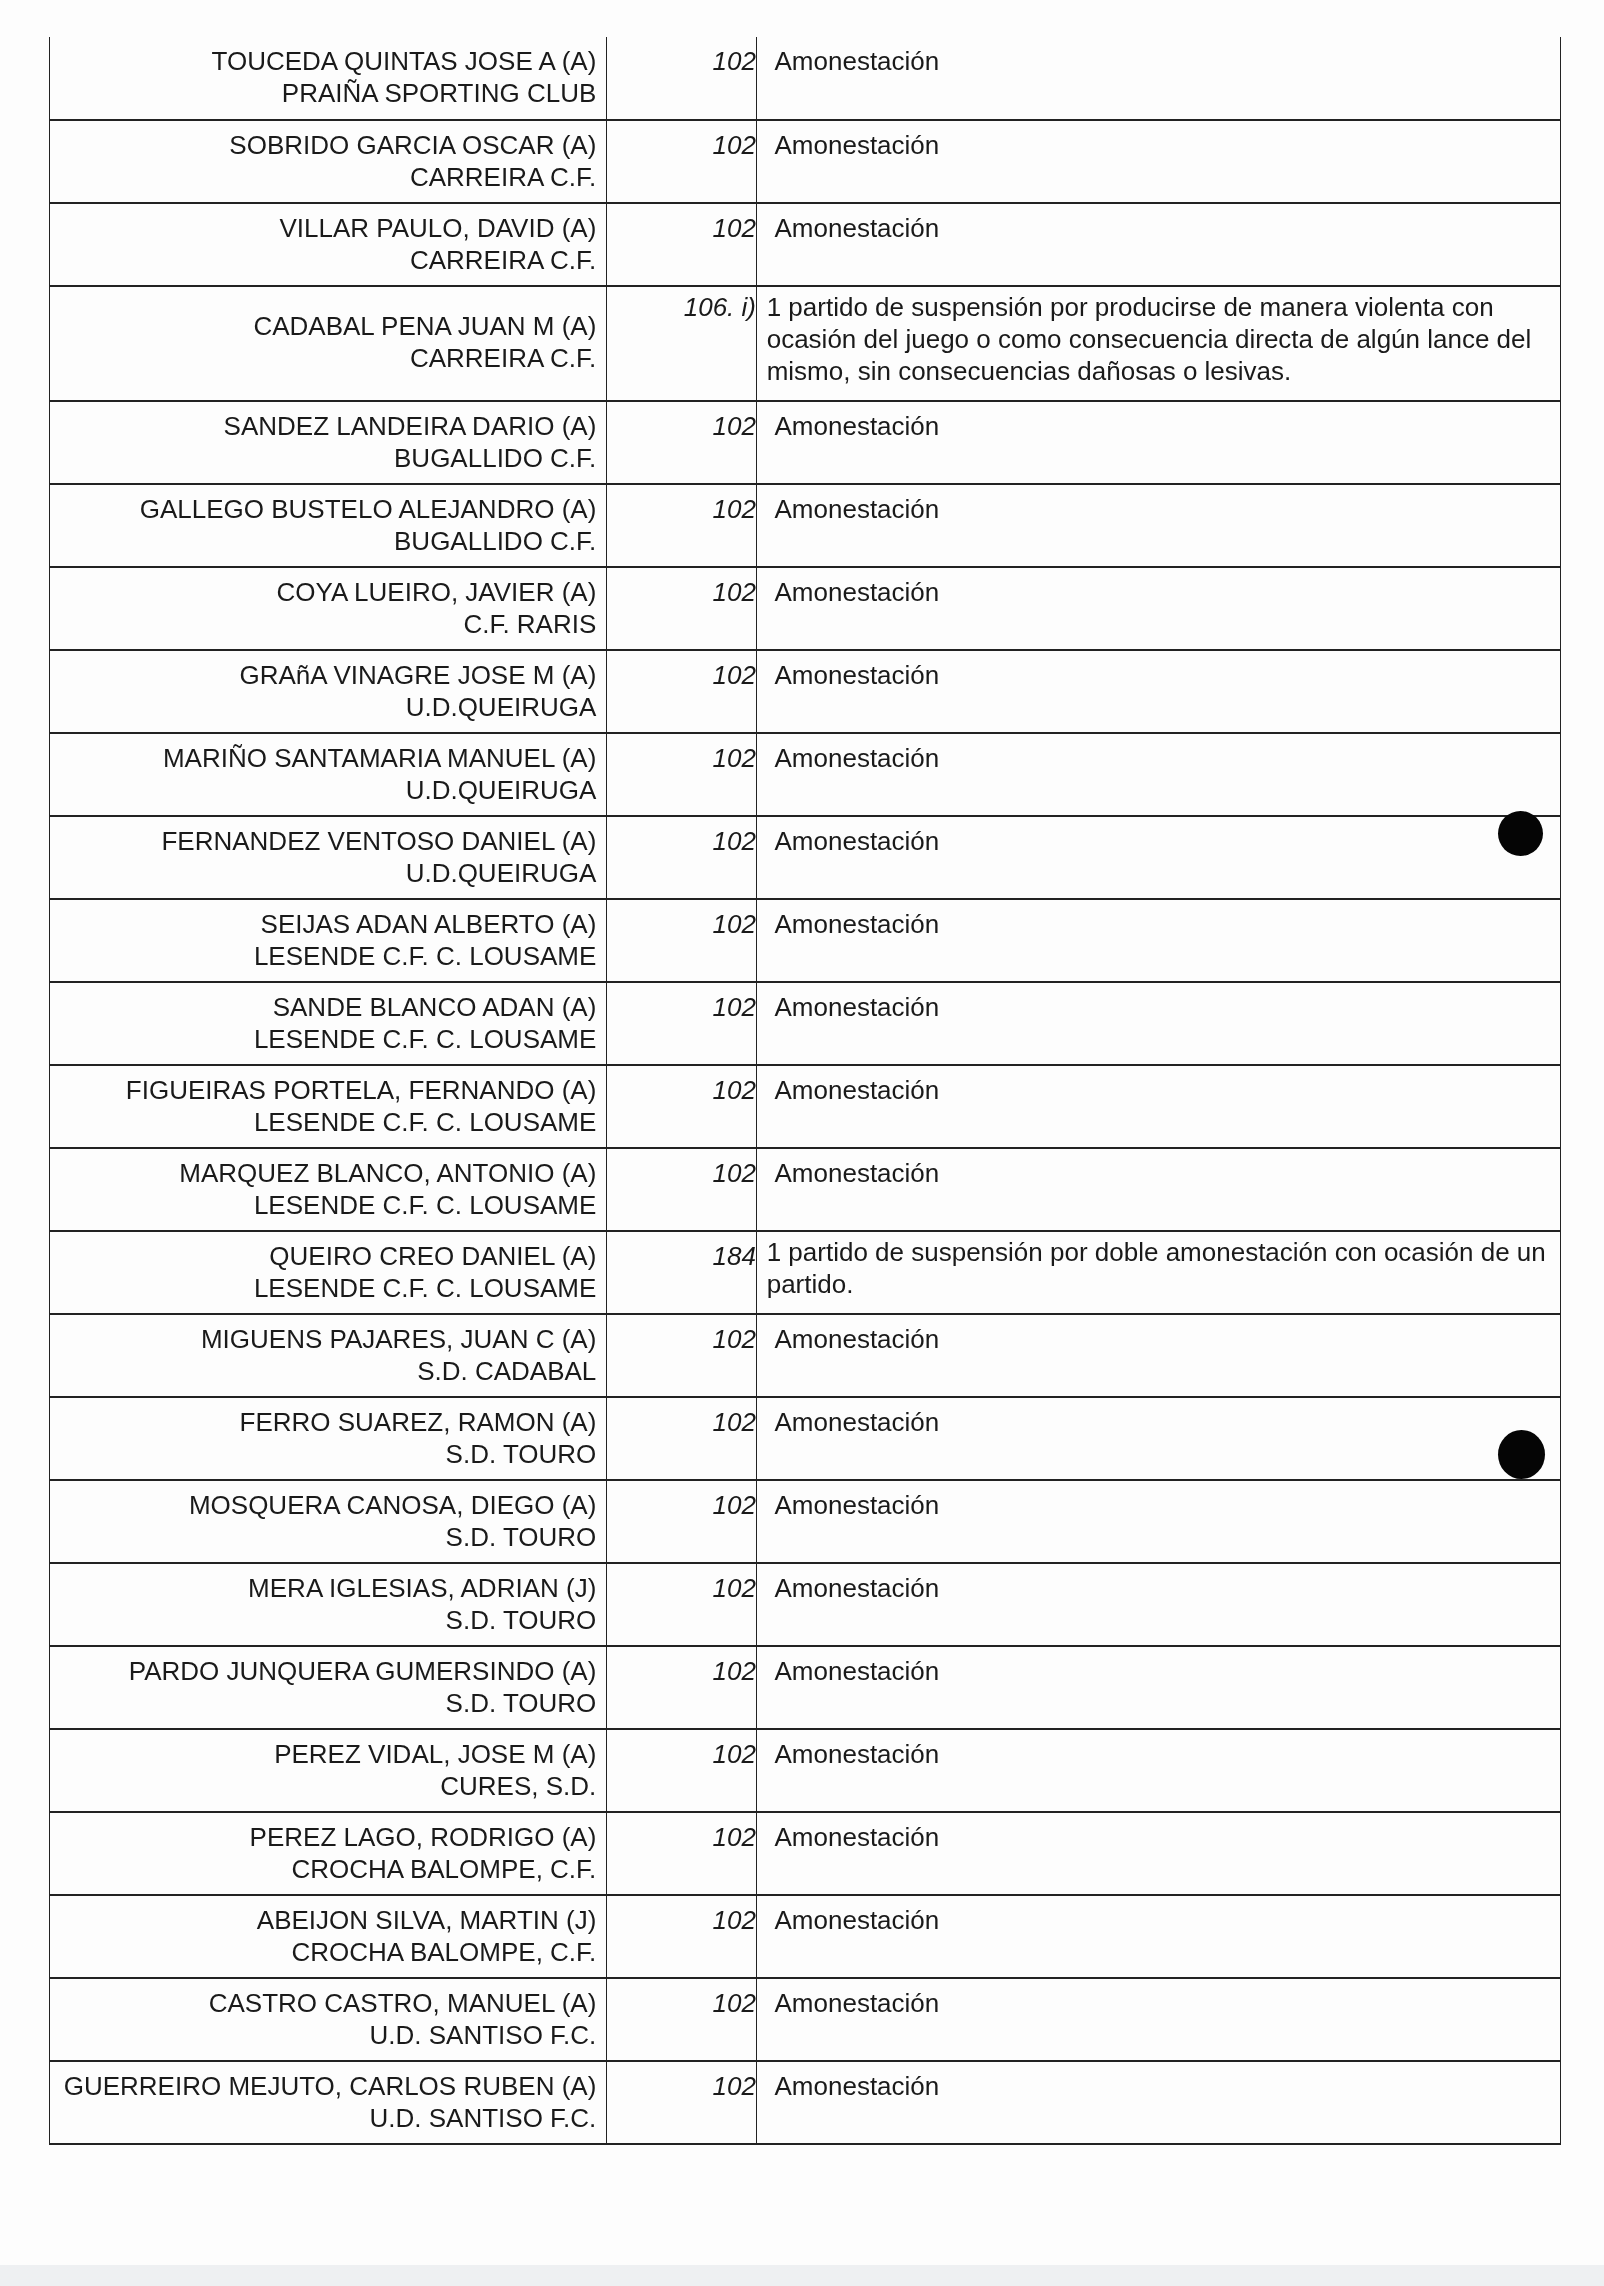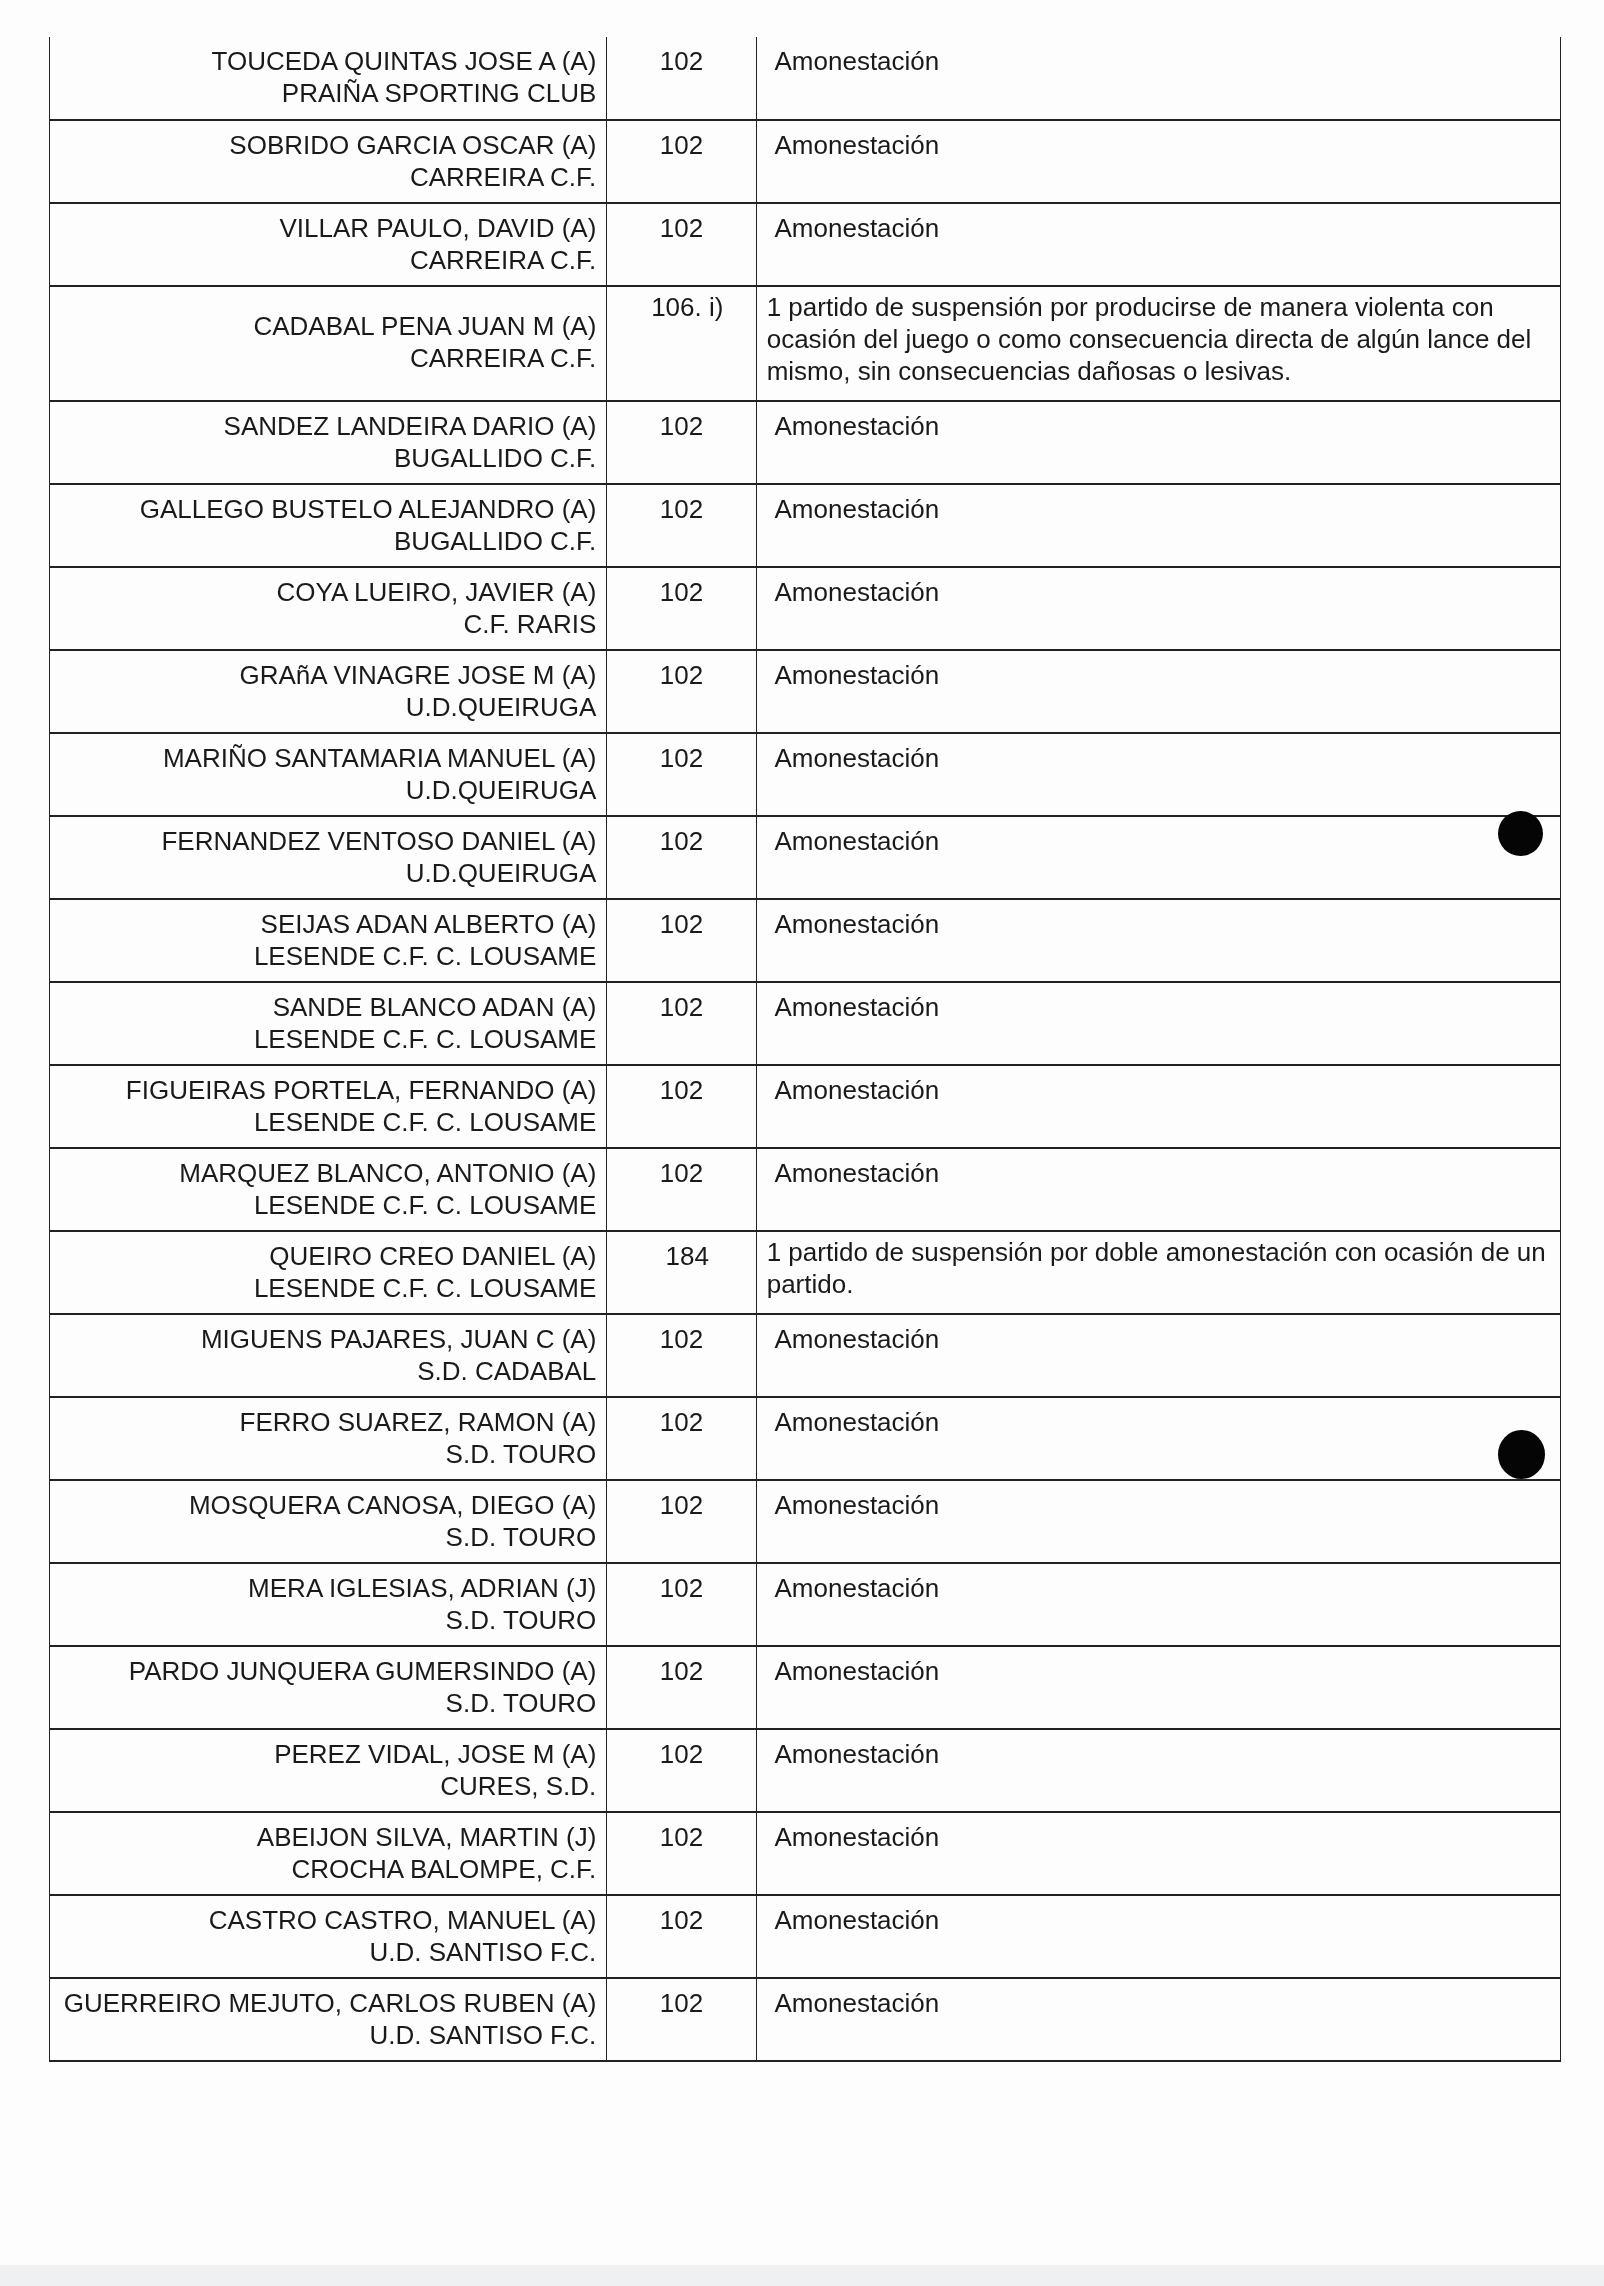--- a/index.html
+++ b/index.html
@@ -24,21 +24,21 @@
     border-left: 1.9px solid #222; border-right: 1.9px solid #222;
     border-bottom: 2.9px solid #222;
     vertical-align: top; padding: 0; font-size: 26px; line-height: 32px;
     box-sizing: border-box;
   }
   .sanctions-table tr { height: 83px; }
   .sanctions-table tr.tall { height: 115px; }
   .player-cell { padding: 7.8px 9.7px 0 11.6px !important; white-space: nowrap; text-align: right; }
   .tall .player-cell { padding-top: 23px !important; }
   .player-name, .club-name { display: block; }
-  .article-cell { text-align: center; padding-top: 7.8px !important; }
+  .article-cell { text-align: right; padding-top: 7.8px !important; font-style: italic; }
   .tall .article-cell { padding-top: 3.9px !important; }
   .article-cell.offset { padding-left: 11.6px !important; }
   .sanction-cell { padding: 7.8px 13.6px 0 17.5px !important; position: relative; }
   .sanction-cell.long { padding: 3.9px 13.6px 0 9.7px !important; }
   .mark-dot {
     position: absolute; width: 45px; height: 45px; border-radius: 50%;
     background: #050505;
   }
 </style>
 </head>
@@ -214,20 +214,28 @@
     <tr>
       <td class="player-cell">
           <span class="player-name">PEREZ VIDAL, JOSE M (A)</span>
           <span class="club-name">CURES, S.D.</span>
         </td>
       <td class="article-cell">102</td>
       <td class="sanction-cell">Amonestación</td>
     </tr>
     <tr>
       <td class="player-cell">
+          <span class="player-name">PEREZ LAGO, RODRIGO (A)</span>
+          <span class="club-name">CROCHA BALOMPE, C.F.</span>
+        </td>
+      <td class="article-cell">102</td>
+      <td class="sanction-cell">Amonestación</td>
+    </tr>
+    <tr>
+      <td class="player-cell">
           <span class="player-name">ABEIJON SILVA, MARTIN (J)</span>
           <span class="club-name">CROCHA BALOMPE, C.F.</span>
         </td>
       <td class="article-cell">102</td>
       <td class="sanction-cell">Amonestación</td>
     </tr>
     <tr>
       <td class="player-cell">
           <span class="player-name">CASTRO CASTRO, MANUEL (A)</span>
           <span class="club-name">U.D. SANTISO F.C.</span>

